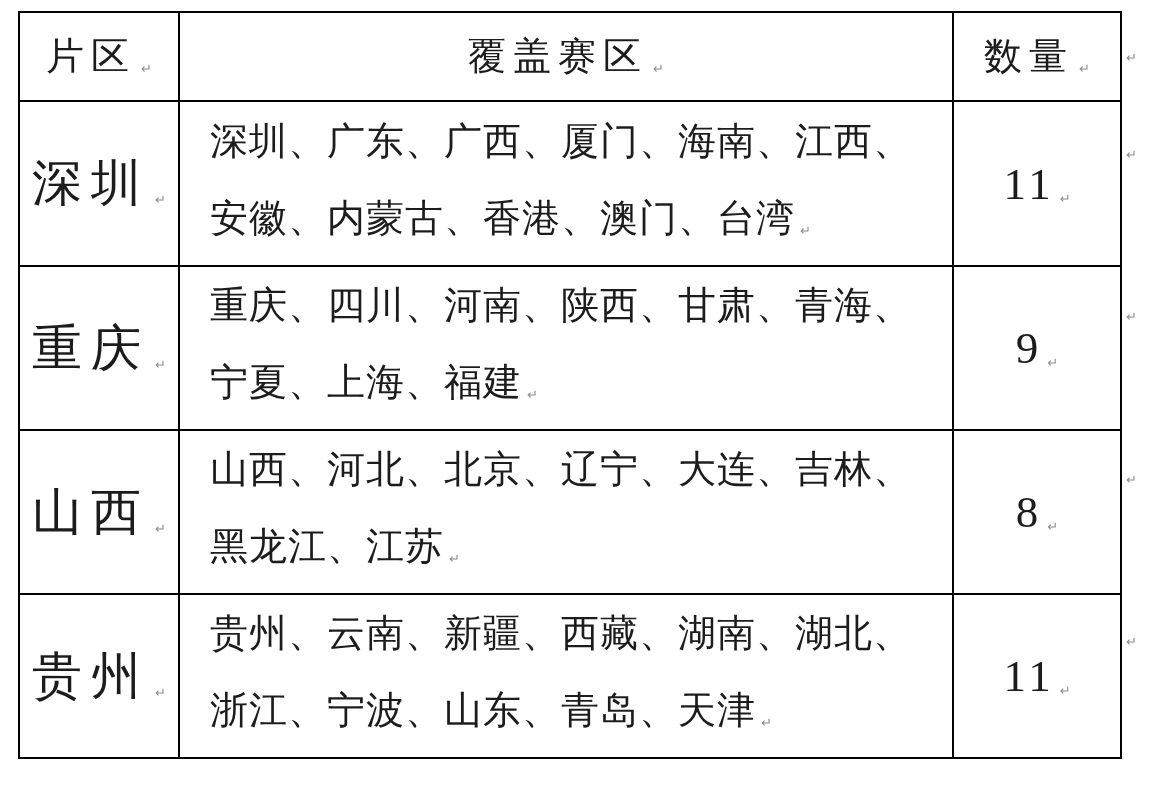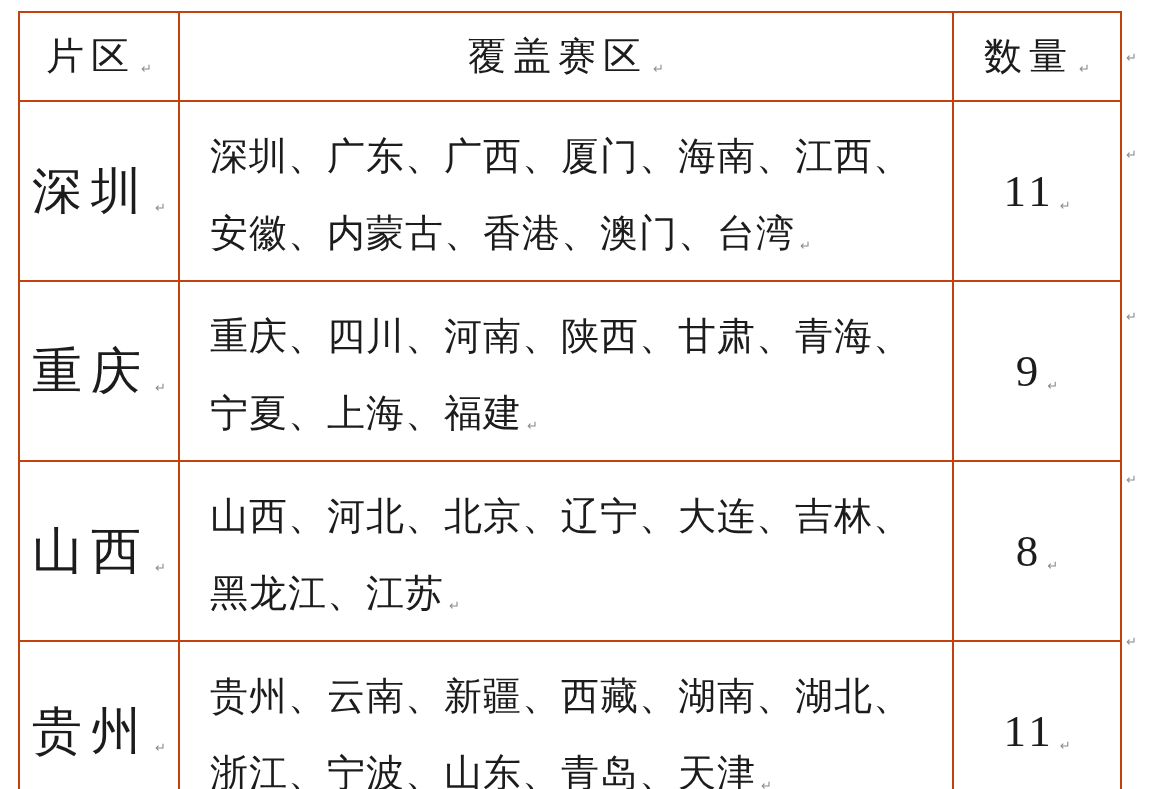--- a/index.html
+++ b/index.html
@@ -19,21 +19,21 @@
   }
   table.district-table {
     position: absolute;
     left: 18px;
     top: 11px;
     width: 1102px;
     border-collapse: collapse;
     table-layout: fixed;
   }
   td {
-    border: 2px solid #c2410c;
+    border: 2px solid #000000;
     background: #ffffff;
     color: #1c1c1c;
     overflow: hidden;
   }
   tr.header-row td { height: 85px; }
   tr.data-row-0 td { height: 161px; }
   tr.data-row-1 td { height: 156px; }
   tr.data-row-2 td { height: 156px; }
   tr.data-row-3 td { height: 159px; }
 
@@ -50,21 +50,21 @@
     font-size: 50px;
     letter-spacing: 9px;
   }
   .count-value {
     font-size: 45px;
     letter-spacing: 4px;
   }
   td.coverage-cell {
     vertical-align: middle;
     text-align: left;
-    padding: 16px 6px 0 30px;
+    padding: 0 6px 0 30px;
   }
   .coverage-line {
     font-size: 38px;
     line-height: 77px;
     letter-spacing: 1px;
     white-space: nowrap;
   }
   .pmark {
     color: #8c8c8c;
     font-size: 13px;

